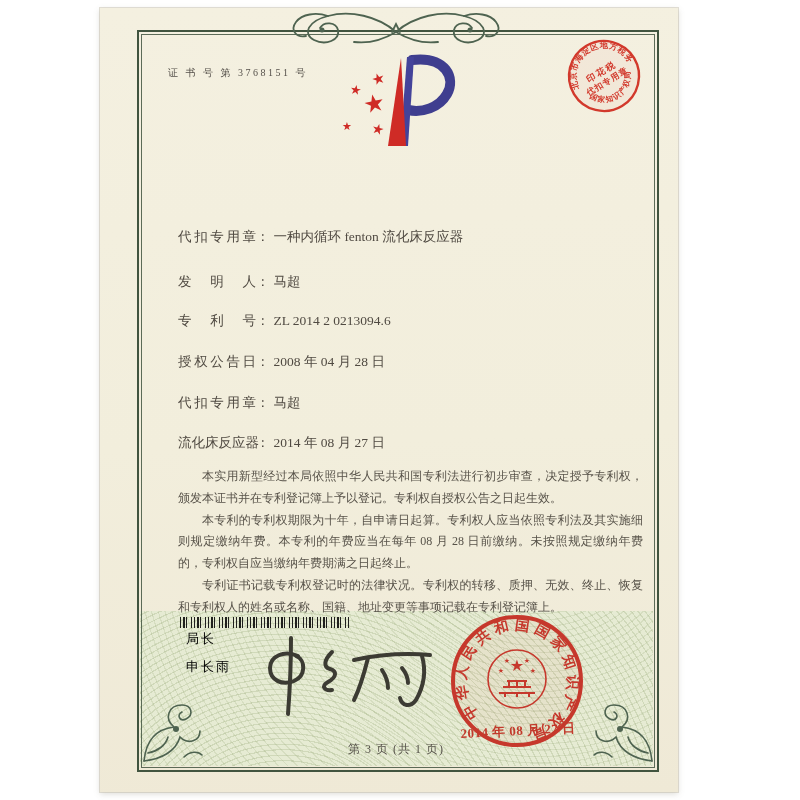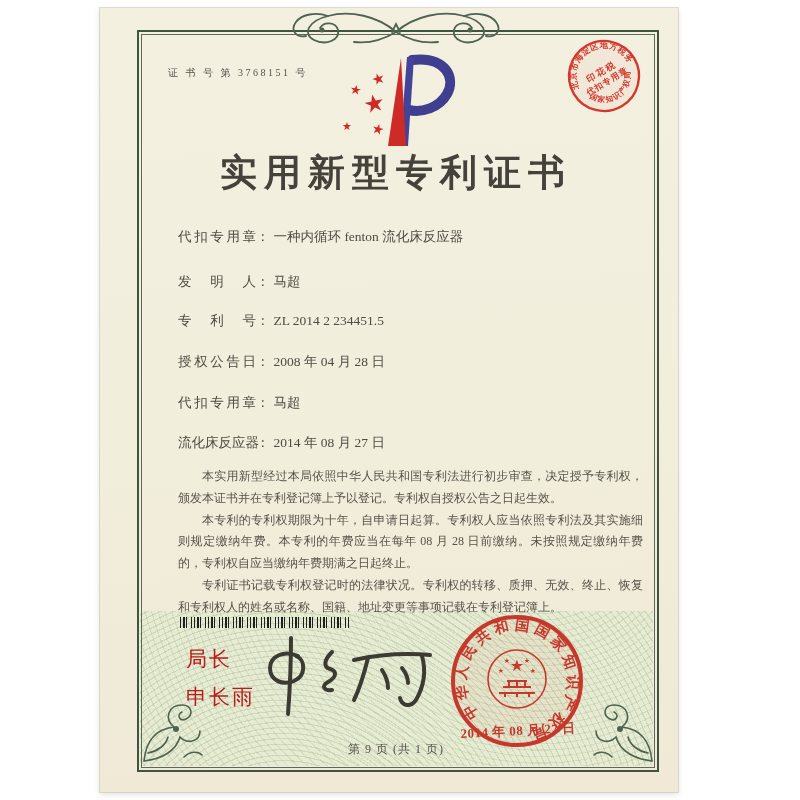--- a/index.html
+++ b/index.html
@@ -39,21 +39,21 @@
       #e6ebd3;
   }
   .barcode{
     position:absolute;left:180px;top:617px;width:170px;height:11px;
     background:repeating-linear-gradient(90deg,
       #20201e 0 1px, rgba(0,0,0,0) 1px 3px,
       #20201e 3px 5.5px, rgba(0,0,0,0) 5.5px 6.5px,
       #20201e 6.5px 7.5px, rgba(0,0,0,0) 7.5px 11px,
       #20201e 11px 12px, rgba(0,0,0,0) 12px 14px);
   }
-  .officer{position:absolute;left:186px;top:645px;color:#b91c1c;font-size:21px;letter-spacing:2px;}
+  .officer{position:absolute;left:186px;top:630px;color:#000000;font-size:13px;letter-spacing:2px;}
   .officer div{margin-bottom:10px;}
   .sig-svg{position:absolute;left:246px;top:626px;}
   .seal-svg{position:absolute;left:447px;top:611px;}
   .seal-date{
     position:absolute;left:443px;top:722px;width:150px;text-align:center;
     color:#c23a2c;font-size:13px;letter-spacing:.5px;transform:rotate(-3deg);font-weight:600;
   }
   .footer{
     position:absolute;left:137px;top:741px;width:518px;text-align:center;
     font-size:12px;color:#57534b;letter-spacing:1px;
@@ -135,26 +135,25 @@
         <textPath href="#taxTop" startOffset="2">北京市海淀区地方税务局</textPath>
       </text>
       <text x="48" y="46" font-size="9" fill="#d2392c" text-anchor="middle" letter-spacing="2" font-weight="600">印花税</text>
       <text x="48" y="57" font-size="8.4" fill="#d2392c" text-anchor="middle" letter-spacing="1" font-weight="600">代扣专用章</text>
       <text font-size="7.6" fill="#d2392c" letter-spacing="1.2" font-weight="600">
         <textPath href="#taxBottom" startOffset="1">国家知识产权局</textPath>
       </text>
     </g>
   </svg>
 
-  <div class="title">实用新型专利证书</div>
 
   <div class="fields">
     <div class="frow" style="top:0px"><span class="flabel">代扣专用章</span><span class="fcolon">：</span><span>一种内循环 fenton 流化床反应器</span></div>
     <div class="frow" style="top:45px"><span class="flabel">发明人</span><span class="fcolon">：</span><span>马超</span></div>
-    <div class="frow" style="top:84px"><span class="flabel">专利号</span><span class="fcolon">：</span><span>ZL 2014 2 234451.5</span></div>
+    <div class="frow" style="top:84px"><span class="flabel">专利号</span><span class="fcolon">：</span><span>ZL 2014 2 0213094.6</span></div>
     <div class="frow" style="top:125px"><span class="flabel">授权公告日</span><span class="fcolon">：</span><span>2008 年 04 月 28 日</span></div>
     <div class="frow" style="top:166px"><span class="flabel">代扣专用章</span><span class="fcolon">：</span><span>马超</span></div>
     <div class="frow" style="top:206px"><span class="flabel">流化床反应器</span><span class="fcolon">：</span><span>2014 年 08 月 27 日</span></div>
   </div>
 
   <div class="paras">
     <p>本实用新型经过本局依照中华人民共和国专利法进行初步审查，决定授予专利权，颁发本证书并在专利登记簿上予以登记。专利权自授权公告之日起生效。</p>
     <p>本专利的专利权期限为十年，自申请日起算。专利权人应当依照专利法及其实施细则规定缴纳年费。本专利的年费应当在每年 08 月 28 日前缴纳。未按照规定缴纳年费的，专利权自应当缴纳年费期满之日起终止。</p>
     <p>专利证书记载专利权登记时的法律状况。专利权的转移、质押、无效、终止、恢复和专利权人的姓名或名称、国籍、地址变更等事项记载在专利登记簿上。</p>
   </div>
@@ -198,15 +197,15 @@
       <text x="86" y="62" font-size="7" fill="#c6382c" text-anchor="middle">★</text>
       <g stroke="#c6382c" stroke-width="2" fill="none">
         <path d="M60,70 h20 M56,76 h28 M52,82 h36"></path>
         <path d="M62,70 v6 M70,70 v6 M78,70 v6"></path>
         <path d="M58,82 v4 M70,82 v4 M82,82 v4"></path>
       </g>
     </g>
   </svg>
   <div class="seal-date">2014 年 08 月 27 日</div>
 
-  <div class="footer">第 9 页 (共 1 页)</div>
+  <div class="footer">第 3 页 (共 1 页)</div>
 
 </div>
 
 </body></html>

